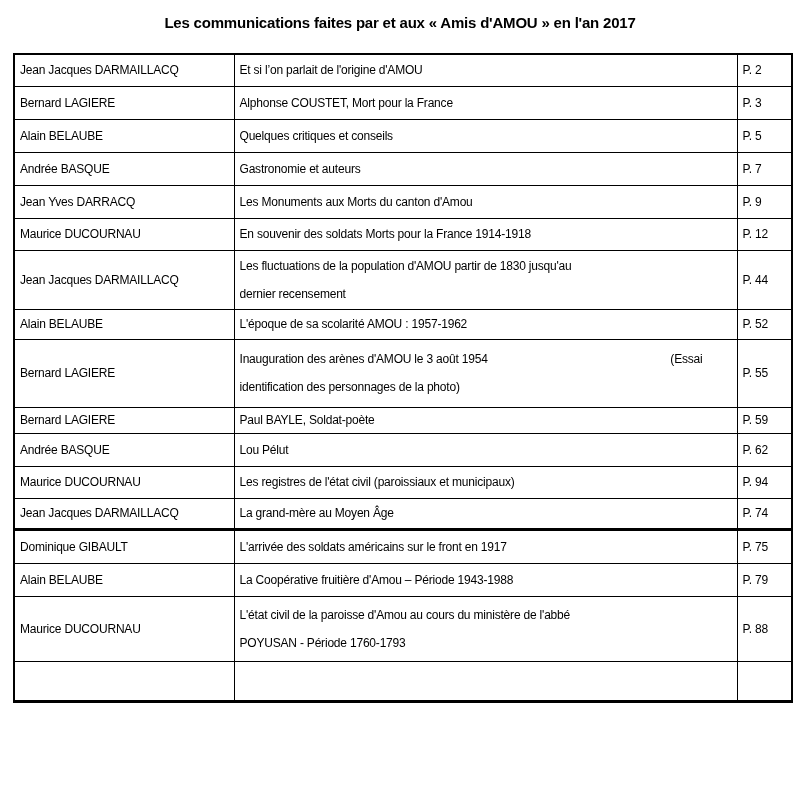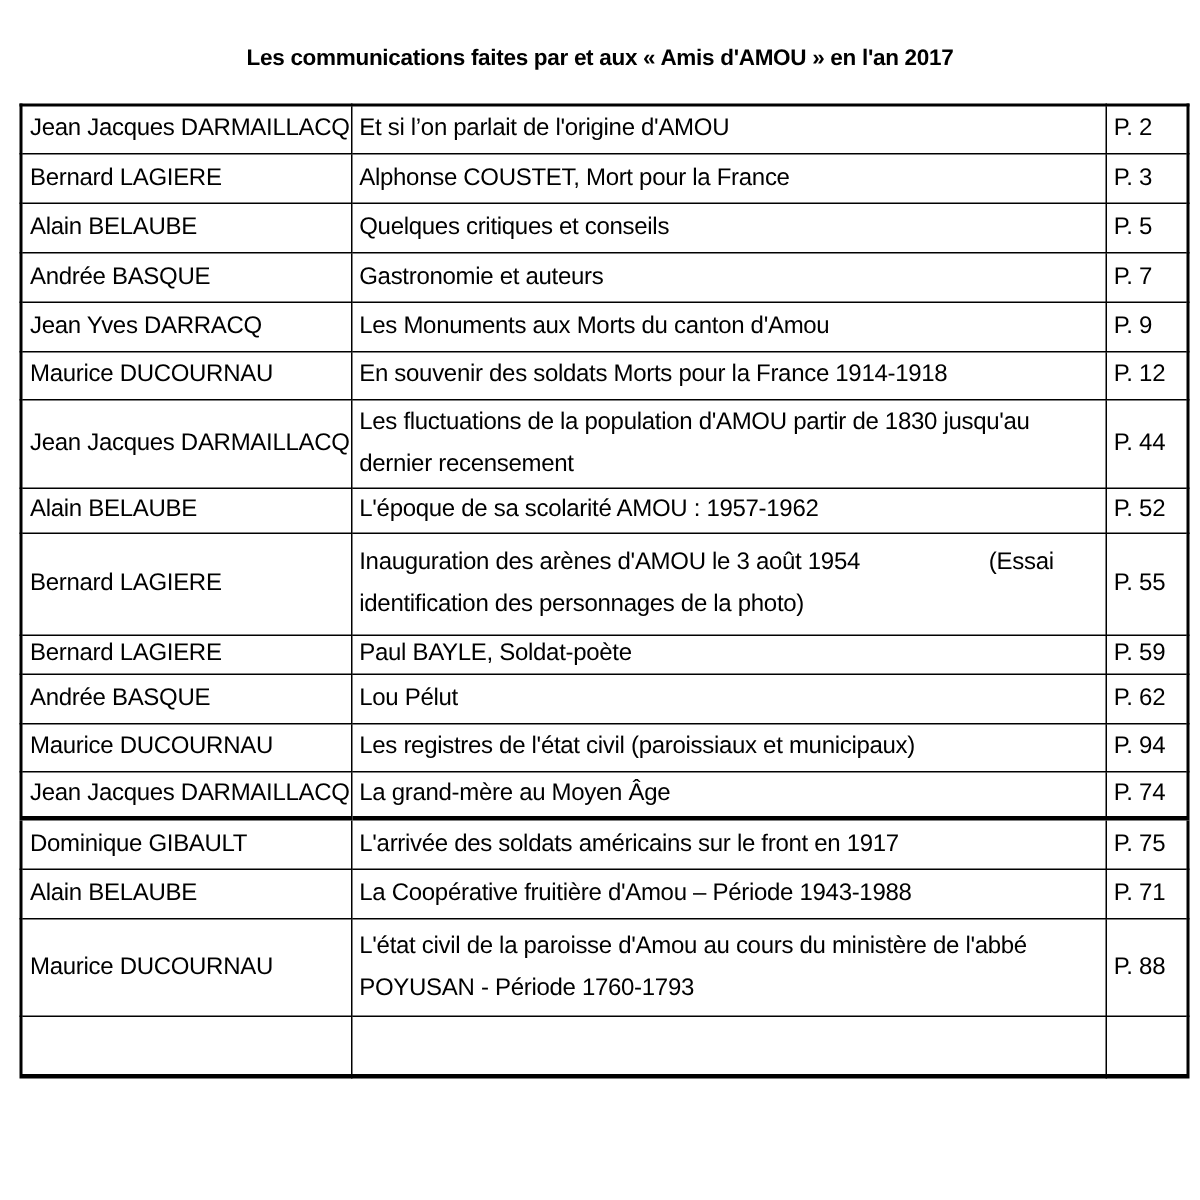--- a/index.html
+++ b/index.html
@@ -6,38 +6,38 @@
     margin: 0;
     padding: 0;
     width: 800px;
     height: 800px;
     background: #ffffff;
     overflow: hidden;
     font-family: "Liberation Sans", sans-serif;
     color: #000000;
   }
   .doc-title {
-    margin-top: 30px;
+    margin-top: 14px;
     text-align: center;
     font-weight: bold;
     font-size: 15px;
     letter-spacing: -0.2px;
   }
   table.toc {
     border-collapse: collapse;
     table-layout: fixed;
     margin: 22px 0 0 13px;
     width: 778px;
     border: 2px solid #000000;
     border-bottom: 3px solid #000000;
   }
   table.toc td {
     border: 1px solid #000000;
     padding: 0 4px 0 5px;
-    font-size: 16px;
+    font-size: 12px;
     letter-spacing: -0.2px;
     vertical-align: middle;
     overflow: hidden;
   }
   td.author-cell, td.page-cell { white-space: nowrap; }
   td.title-cell { white-space: nowrap; }
   td.title-cell.multi { white-space: normal; }
   tr.sep td { border-bottom: 3px solid #000000; }
   
   tr.h26 { height: 26px; }
@@ -162,21 +162,21 @@
 
       <tr class="h34">
         <td class="author-cell">Dominique GIBAULT</td>
         <td class="title-cell">L'arrivée des soldats américains sur le front en 1917</td>
         <td class="page-cell">P. 75</td>
       </tr>
 
       <tr class="h33">
         <td class="author-cell">Alain BELAUBE</td>
         <td class="title-cell">La Coopérative fruitière d'Amou – Période 1943-1988</td>
-        <td class="page-cell">P. 71</td>
+        <td class="page-cell">P. 79</td>
       </tr>
 
       <tr class="h65">
         <td class="author-cell">Maurice DUCOURNAU</td>
         <td class="title-cell multi">
           <div class="tline">L'état civil de la paroisse d'Amou au cours du ministère de l'abbé</div>
           <div class="tline">POYUSAN - Période 1760-1793</div>
         </td>
         <td class="page-cell">P. 88</td>
       </tr>

